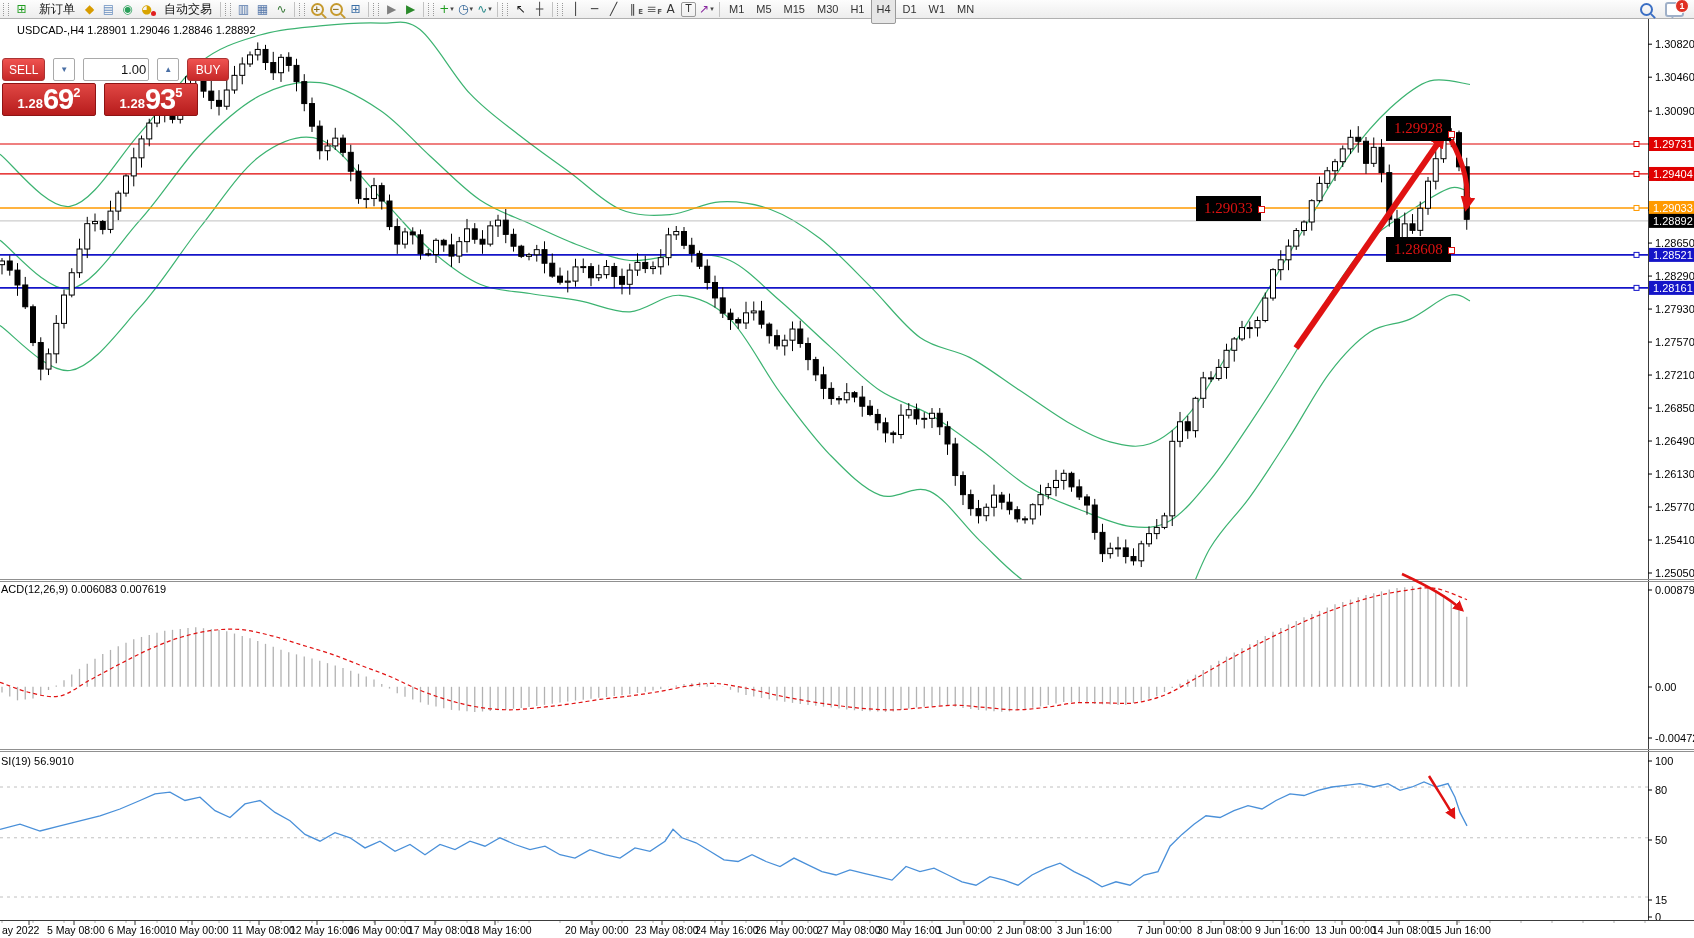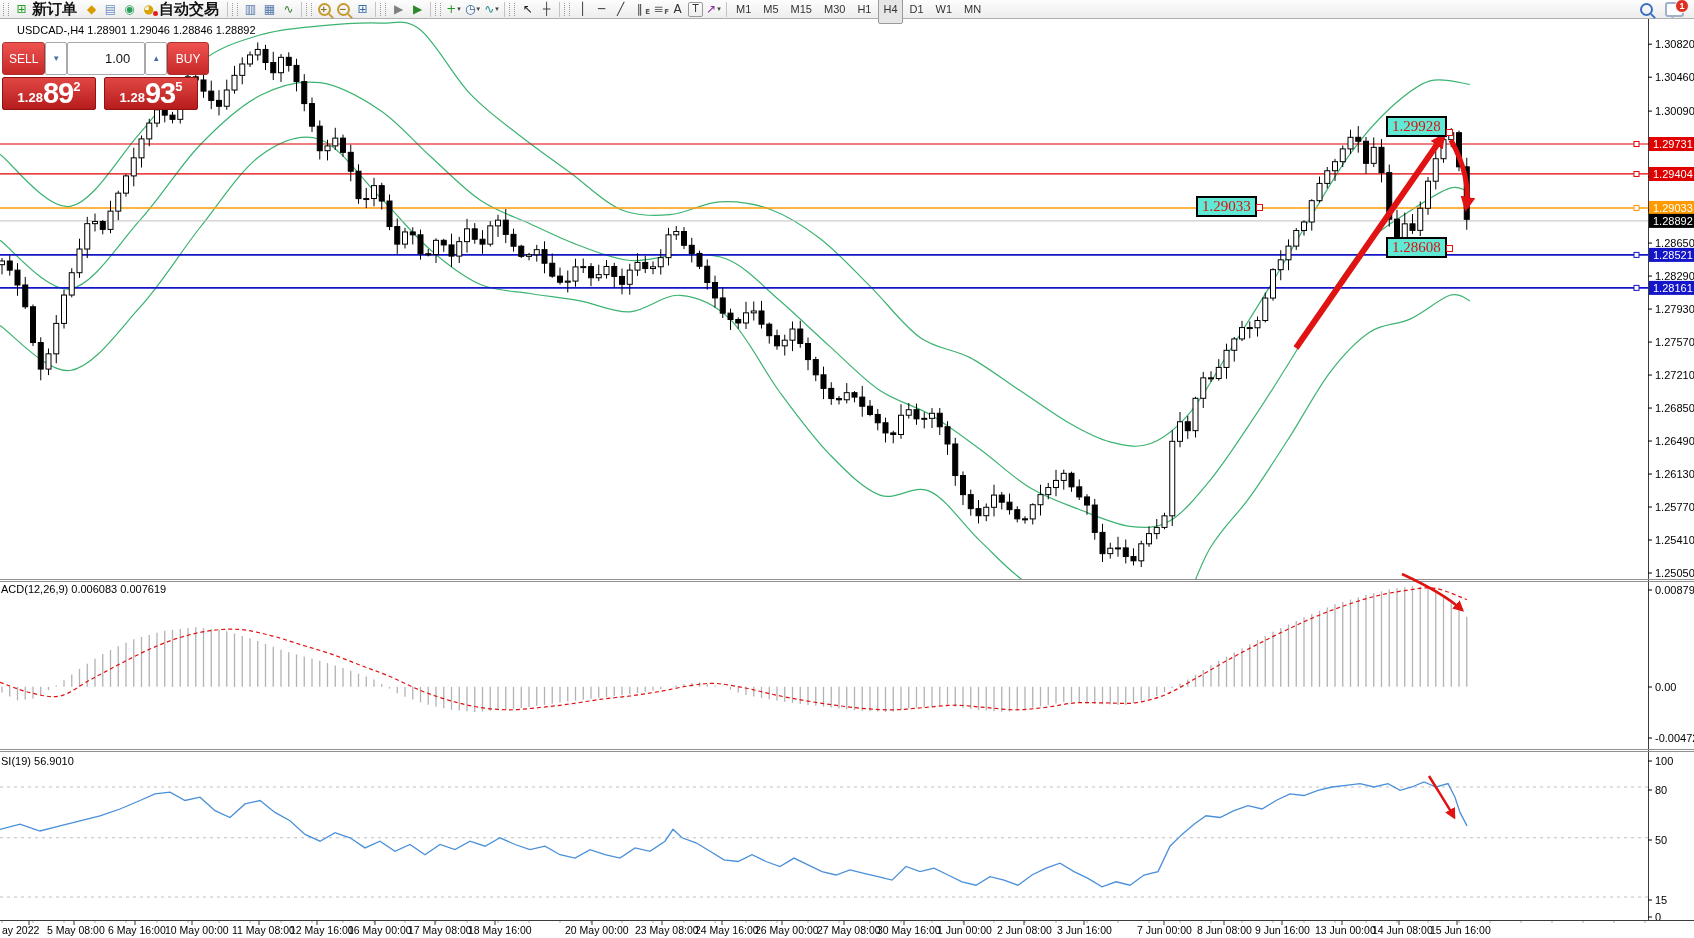--- a/index.html
+++ b/index.html
@@ -11,21 +11,21 @@
     display:flex;align-items:center;padding-left:2px;box-sizing:border-box;}
   .grip{width:4px;height:13px;margin:0 3px 0 1px;
     border-left:1px dotted #9a9a9a;border-right:1px dotted #9a9a9a;}
   .sep{width:1px;height:15px;background:#c3c3c3;margin:0 3px;}
   .tbtn{position:relative;height:16px;min-width:17px;display:inline-flex;align-items:center;
     justify-content:center;font-size:12px;line-height:14px;margin:0 1px;border-radius:2px;
     font-family:"DejaVu Sans","DejaVu Sans Mono",sans-serif;cursor:default;}
   .tbtn .sub{position:absolute;right:-2px;bottom:-2px;font-size:7px;color:#555;font-weight:bold;}
   .tbtn.boxed{border:1px solid #9a9a9a;font-size:10px;height:13px;min-width:13px;}
   .caret{font-size:7px;color:#444;margin-left:1px;}
-  .tlabel{font-size:15px;color:#111;margin:0 5px 0 1px;white-space:nowrap;font-weight:bold;}
+  .tlabel{font-size:12px;color:#111;margin:0 5px 0 8px;white-space:nowrap;}
   .tf{font-size:11px;color:#333;padding:1px 5px;margin:0 1px;border-radius:2px;}
   .tf.active{background:#e6e6e6;border:1px solid #9a9a9a;padding:8px 4px;}
   #tb-right{margin-left:auto;display:flex;align-items:center;margin-right:10px;gap:12px;}
   .mag{position:relative;width:9px;height:9px;border:2px solid #c69a2e;border-radius:50%;}
   .mag.blue{border-color:#3b6fc4;}
   .mag::after{content:"";position:absolute;width:6px;height:2px;background:inherit;
     background:#c69a2e;right:-5px;bottom:-3px;transform:rotate(45deg);}
   .mag.blue::after{background:#3b6fc4;}
   .mag .magsub{position:absolute;top:-3px;left:0px;font-size:9px;color:#8a6d1d;font-weight:bold;}
   .bubble{position:relative;width:15px;height:11px;border:2px solid #9fb0c8;border-radius:3px;background:#fff;}
@@ -35,36 +35,36 @@
     background:#e03022;color:#fff;font-size:9px;font-weight:bold;display:flex;
     align-items:center;justify-content:center;border:1px solid #fff;}
   .ico-auto-trading::after{content:"";position:absolute;width:5px;height:5px;
     background:#e02020;border-radius:50%;right:-1px;bottom:1px;}
   
   #cv{position:absolute;top:0;left:0;z-index:1;}
   
   #ohlc-title{position:absolute;left:17px;top:24px;font-size:11px;color:#000;z-index:3;white-space:nowrap;}
   #macd-label{position:absolute;left:1px;top:583px;font-size:11px;color:#000;z-index:3;}
   #rsi-label{position:absolute;left:1px;top:755px;font-size:11px;color:#000;z-index:3;}
-  .ann{position:absolute;border:2px solid #000000;color:#dd1111;background:#5eead4;
+  .ann{position:absolute;border:4px solid #000000;color:#dd1111;background:#000000;
     font-family:"Liberation Serif",serif;font-size:15px;line-height:17px;padding:0 4px;z-index:4;}
   .handle{position:absolute;width:5px;height:5px;background:#fff;border:1px solid #dd1111;}
   #ann-high{left:1386px;top:116px;}
   #ann-mid{left:1196px;top:196px;}
   #ann-low{left:1386px;top:237px;}
   
   #one-click{position:absolute;left:2px;top:42px;width:196px;z-index:4;}
-  .oc-row{display:flex;align-items:stretch;height:33px;gap:0;}
+  .oc-row{display:flex;align-items:stretch;height:23px;gap:8px;margin-top:16px;}
   .oc-btn{flex:0 0 38px;border:1px solid #a33;border-radius:3px;color:#fff;font-size:12px;
     background:linear-gradient(#ef5350,#c62828);display:flex;align-items:center;justify-content:center;}
   .oc-btn.buy{flex:0 0 42px;}
   .spin{flex:0 0 17px;background:#fff;border:1px solid #a9a9a9;border-radius:2px;color:#4a6fa5;
     font-size:8px;display:flex;align-items:center;justify-content:center;}
   #vol{flex:1 1 auto;width:60px;border:1px solid #a9a9a9;border-radius:2px;font-size:13px;
-    text-align:right;padding-right:14px;font-family:"Liberation Sans",sans-serif;color:#111;}
+    text-align:right;padding-right:2px;font-family:"Liberation Sans",sans-serif;color:#111;}
   .oc-big{display:flex;gap:8px;margin-top:2px;}
   .big{width:95px;height:33px;background:linear-gradient(#e04744,#b71c1c);border:1px solid #8e1414;
     border-radius:2px;color:#fff;display:flex;align-items:flex-end;justify-content:center;
     padding-bottom:1px;box-sizing:border-box;}
   .big .pre{font-size:13px;font-weight:bold;line-height:20px;}
   .big .main{font-size:29px;font-weight:bold;line-height:29px;letter-spacing:-1px;}
   .big .sup{font-size:13px;font-weight:bold;line-height:13px;align-self:flex-start;margin-top:2px;}
 </style>
 </head>
 <body>
@@ -946,21 +946,21 @@
         </button>
       <input id="vol" value="1.00" style="">
       <button class="spin">
           <span>▲</span>
         </button>
       <button class="oc-btn buy">BUY</button>
     </div>
     <div class="oc-big">
       <div class="big">
         <span class="pre">1.28</span>
-        <span class="main">89</span>
+        <span class="main">69</span>
         <span class="sup">2</span>
       </div>
       <div class="big">
         <span class="pre">1.28</span>
         <span class="main">93</span>
         <span class="sup">5</span>
       </div>
     </div>
   </div>
 

